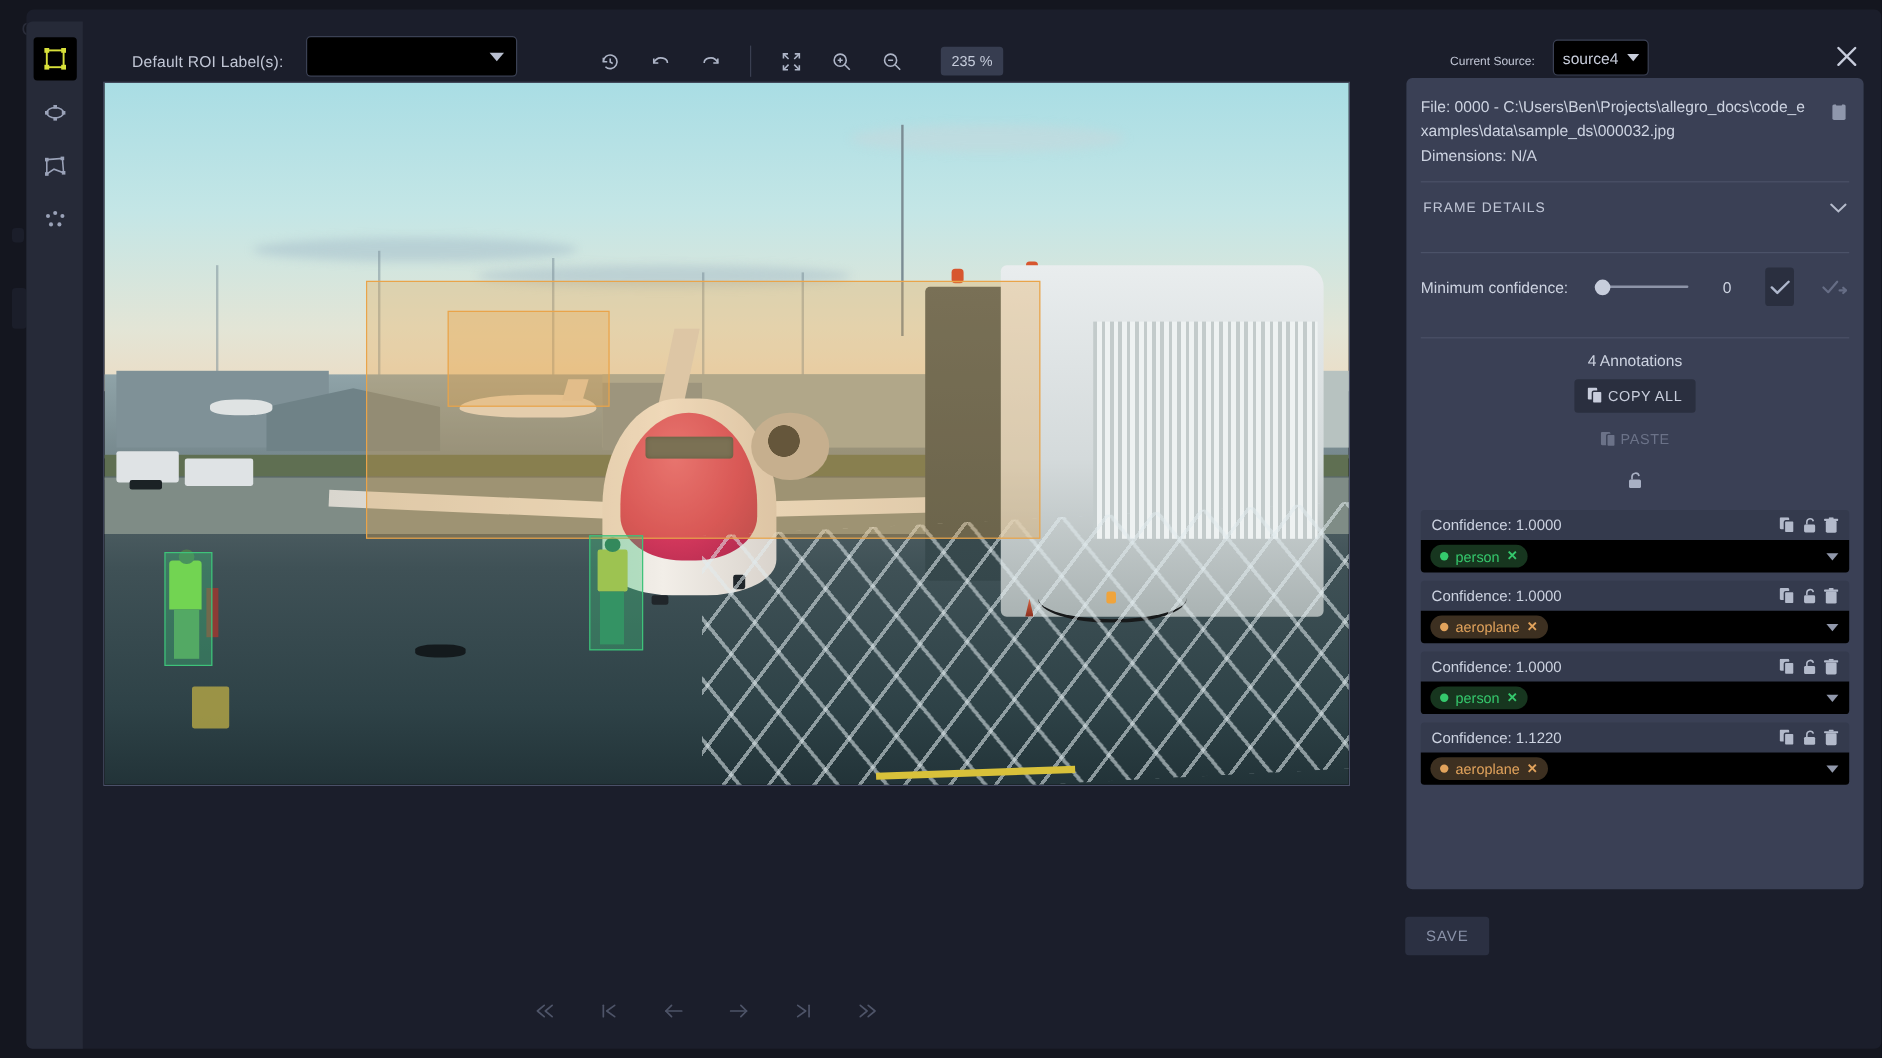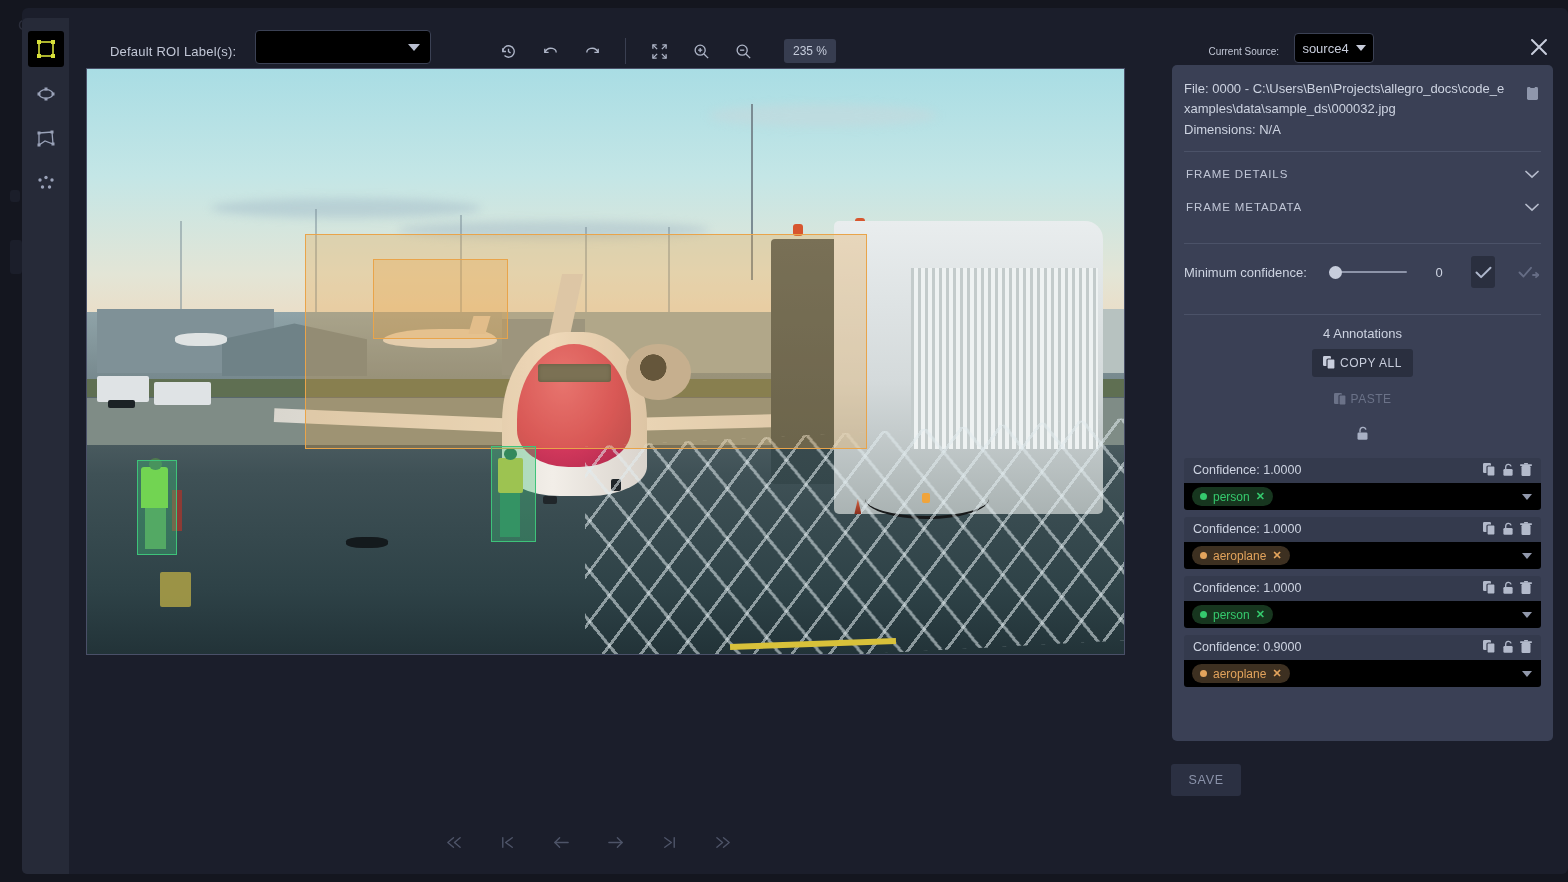--- a/index.html
+++ b/index.html
@@ -334,21 +334,21 @@
     height: 28px; padding: 0 11px; border-radius: 3px;
     font-size: 12px; letter-spacing: .5px; cursor: pointer;
   }
   .btn-pill.primary { background: #2a2f3f; color: #c8cddc; }
   .btn-pill.disabled { background: transparent; color: #6b7288; }
   .lock-btn { width: 22px; height: 24px; display:flex; align-items:center; justify-content:center; color:#a8b0c4; cursor:pointer;}
 
   .ann-list { margin-top: 2px; }
   .ann-item { margin-bottom: 7px; }
   .ann-conf-bar {
-    display: flex; align-items: flex-start;
+    display: flex; align-items: center;
     background: #343a4d; border-radius: 3px 3px 0 0;
     padding: 5px 9px; height: 25px;
   }
   .ann-conf-bar .ctext { font-size: 12.5px; color: #cdd3e1; flex: 1; }
   .ann-icons { display: flex; align-items: center; gap: 6px; color: #b3bacb; }
   .ann-icons span { cursor: pointer; display: flex; }
   .ann-select {
     position: relative;
     background: #000000; border-radius: 0 0 3px 3px;
     height: 27px; display: flex; align-items: center; padding: 0 8px;
@@ -626,28 +626,20 @@
 
       <div class="accordion">
         <span class="t">FRAME DETAILS</span>
         <span class="chev">
           <svg width="14" height="9" viewBox="0 0 14 9" fill="none" stroke="currentColor" stroke-width="1.7" stroke-linecap="round">
               <path d="M1 1.5L7 7.2l6-5.7"></path>
             </svg>
         </span>
       </div>
 
-      <div class="accordion" style="padding-top:2px;">
-        <span class="t">FRAME METADATA</span>
-        <span class="chev">
-          <svg width="14" height="9" viewBox="0 0 14 9" fill="none" stroke="currentColor" stroke-width="1.7" stroke-linecap="round">
-              <path d="M1 1.5L7 7.2l6-5.7"></path>
-            </svg>
-        </span>
-      </div>
 
       <div class="hr"></div>
 
       <div class="conf-row">
         <span class="conf-label">Minimum confidence:</span>
         <span class="slider">
           <span class="track"></span>
           <span class="knob"></span>
         </span>
         <span class="conf-val">0</span>
@@ -793,21 +785,21 @@
               <span class="dot"></span>
               <span>person</span>
               <span class="x">✕</span>
             </span>
             <span class="sel-caret"></span>
           </div>
         </div>
 
         <div class="ann-item">
           <div class="ann-conf-bar">
-            <span class="ctext">Confidence: 0.9000</span>
+            <span class="ctext">Confidence: 1.1220</span>
             <span class="ann-icons">
               <span>
                   <svg width="13" height="14" viewBox="0 0 13 14" fill="currentColor">
                     <rect x="0" y="0" width="8" height="10" rx="1.2"></rect>
                     <rect x="4" y="3" width="8" height="10" rx="1.2" stroke="#343a4d" stroke-width="1.2"></rect>
                   </svg>
                 </span>
               <span>
                   <svg width="12" height="14" viewBox="0 0 13 15" fill="none" stroke="currentColor" stroke-width="1.4">
                     <rect x="1.5" y="6.5" width="10" height="7.2" rx="1.3" fill="currentColor" stroke="none"></rect>

